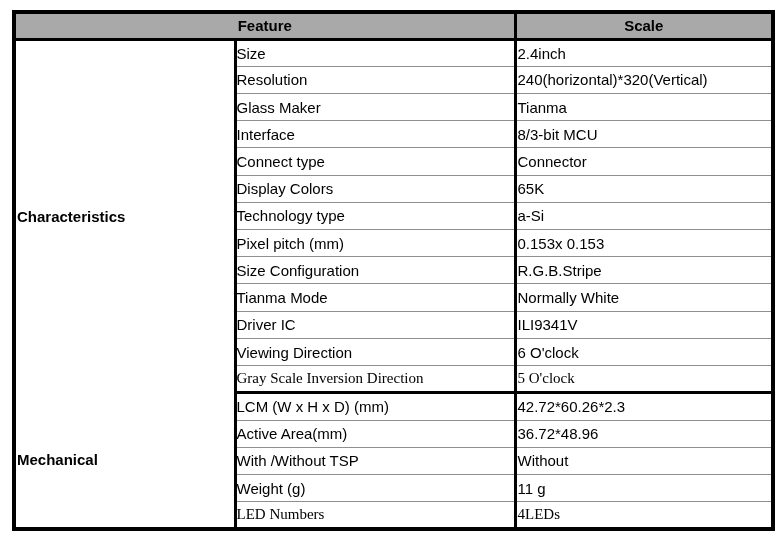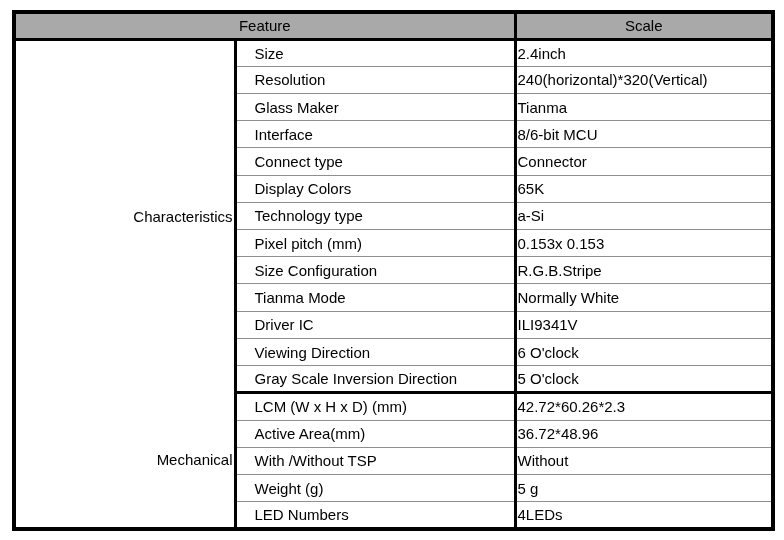--- a/index.html
+++ b/index.html
@@ -24,55 +24,56 @@
     left: 12px;
     top: 10px;
     width: 759px;
     height: 521px;
     border-collapse: collapse;
     table-layout: fixed;
     border: 4px solid var(--border-color);
   }
   .spec-table th {
     background: var(--header-bg);
-    font-weight: normal;
+    font-weight: bold;
     font-size: 15px;
     text-align: center;
     vertical-align: middle;
     height: 27px;
     border-bottom: 3px solid var(--border-color);
   }
   th.feature-head {
     border-right: 3px solid var(--border-color);
   }
   .spec-table td {
     font-size: 15px;
     vertical-align: middle;
     height: 27px;
     overflow: hidden;
     white-space: nowrap;
   }
   td.group-cell {
-    text-align: right;
-    font-weight: normal;
+    text-align: left;
+    font-weight: bold;
     border-right: 3px solid var(--border-color);
   }
   td.feature-cell {
     text-align: left;
-    padding-left: 18px;
+    padding-left: 0;
     border-right: 3px solid var(--border-color);
     border-bottom: 1px solid var(--row-line);
   }
   td.spec-cell {
     text-align: left;
     border-bottom: 1px solid var(--row-line);
   }
   tr.section-end td.feature-cell,
   tr.section-end td.spec-cell {
     border-bottom: 3px solid var(--border-color);
+    font-family: Liberation Serif, serif;
   }
 </style>
 </head>
 <body>
 
 <table class="spec-table">
   <colgroup>
     <col style="width:221px">
     <col style="width:280px">
     <col style="width:258px">
@@ -92,21 +93,21 @@
     <tr>
       <td class="feature-cell">Resolution</td>
       <td class="spec-cell">240(horizontal)*320(Vertical)</td>
     </tr>
     <tr>
       <td class="feature-cell">Glass Maker</td>
       <td class="spec-cell">Tianma</td>
     </tr>
     <tr>
       <td class="feature-cell">Interface</td>
-      <td class="spec-cell">8/6-bit MCU</td>
+      <td class="spec-cell">8/3-bit MCU</td>
     </tr>
     <tr>
       <td class="feature-cell">Connect type</td>
       <td class="spec-cell">Connector</td>
     </tr>
     <tr>
       <td class="feature-cell">Display Colors</td>
       <td class="spec-cell">65K</td>
     </tr>
     <tr>
@@ -145,20 +146,20 @@
     <tr>
       <td class="feature-cell">Active Area(mm)</td>
       <td class="spec-cell">36.72*48.96</td>
     </tr>
     <tr>
       <td class="feature-cell">With /Without TSP</td>
       <td class="spec-cell">Without</td>
     </tr>
     <tr>
       <td class="feature-cell">Weight (g)</td>
-      <td class="spec-cell">5 g</td>
+      <td class="spec-cell">11 g</td>
     </tr>
     <tr class="section-end">
       <td class="feature-cell">LED Numbers</td>
       <td class="spec-cell">4LEDs</td>
     </tr>
   </tbody>
 </table>
 
 </body></html>

